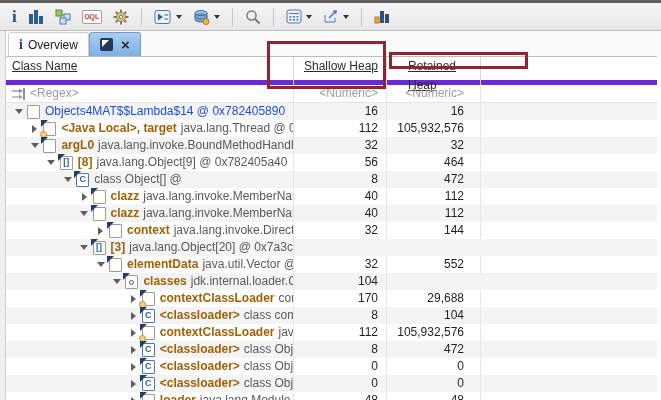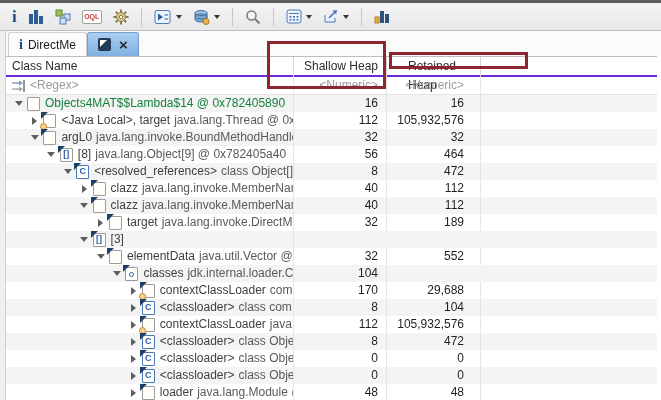--- a/index.html
+++ b/index.html
@@ -24,22 +24,22 @@
   .tab.inactive { background:#fdfdfd; border:1px solid #d0d0d0; border-bottom:none; border-radius:3px 3px 0 0; }
   .tab.active { background:linear-gradient(#abceف0,#7fb0e2); background:linear-gradient(#abcef0,#7fb0e2); border:1px solid #6f9fd0; border-bottom:none; border-radius:3px 3px 0 0; }
   .tab-doc { position:relative; width:13px; height:13px; background:#223a57; border-radius:2px; flex:none; }
   .tab-doc::after { content:""; position:absolute; left:2px; top:2px; width:0; height:0;
     border-top:7px solid #fff; border-right:7px solid transparent; }
   .tab-close { font-size:15px; font-weight:bold; color:#2a2a2a; margin-left:3px; line-height:13px; }
 
   .left-strip { position:absolute; left:0; top:31px; bottom:0; width:6px; background:#efefef; border-right:1px solid #cfcfcf; }
 
   .table { position:absolute; left:6px; top:56px; width:651px; height:344px; overflow:hidden; color:#2b2b2b; }
-  .hdr { display:grid; grid-template-columns:288px 93px 94px 1fr; height:21px; line-height:19px;
-    border-top:1px solid #bdbdbd; border-bottom:2px solid #6d28d9; background:#fff; }
+  .hdr { display:grid; grid-template-columns:288px 93px 94px 1fr; height:29px; line-height:19px;
+    border-top:1px solid #bdbdbd; border-bottom:5px solid #6d28d9; background:#fff;text-decoration:underline; }
   .hdr .h1 { padding-left:6px; border-right:1px solid #d6d6d6; }
   .hdr .h2 { text-align:right; padding-right:8px; border-right:1px solid #d6d6d6; }
   .hdr .h3 { padding-left:21px; border-right:1px solid #d6d6d6; }
   .flt { display:grid; grid-template-columns:288px 93px 94px 1fr; height:18px; line-height:17px;
     border-bottom:1px solid #e4e4e4; color:#9b9b9b; background:#fff; }
   .flt .f1 { display:flex; align-items:center; gap:5px; padding-left:6px; border-right:1px solid #e6e6e6; }
   .flt .f2 { text-align:right; padding-right:8px; border-right:1px solid #e6e6e6; }
   .flt .f3 { text-align:right; padding-right:16px; border-right:1px solid #e6e6e6; }
 
   .row { display:grid; grid-template-columns:288px 93px 94px 1fr; height:17px; line-height:17px; }
@@ -55,23 +55,23 @@
 
   .ic { position:relative; width:13px; height:14px; flex:none; margin:0 5px 0 2px; }
   .pg { position:absolute; inset:0; background:#fffef8; border:1px solid #9b9b9b; border-radius:1px; }
   .pg.blue { border-color:#4a79b8; }
   .deco { position:absolute; left:-2px; top:-2px; width:0; height:0;
     border-left:7px solid #1f3f66; border-bottom:7px solid transparent; z-index:2; }
   .dot { position:absolute; left:-3px; bottom:-2px; width:7px; height:7px; background:#fbd089; border:1px solid #c08a2f; border-radius:50%; z-index:2; }
   .glyph { position:absolute; inset:0; text-align:center; font:bold 9px/13px "Liberation Sans",sans-serif; color:#2f5fae; }
   .ring { position:absolute; left:4px; top:5px; width:5px; height:5px; border:1px solid #2f5fae; border-radius:50%; }
 
-  .nb { font-weight:normal; color:#404040; margin-right:4px; }
+  .nb { font-weight:bold; color:#a16207; margin-right:4px; }
   .nr { color:#595959; }
-  .nr.dark { color:#15803d; }
+  .nr.dark { color:#1d4ed8; }
 
   .anno { position:absolute; border:3px solid #8e2531; z-index:50; pointer-events:none; }
   #anno1 { left:267px; top:41px; width:119px; height:48px; }
   #anno2 { left:389px; top:52px; width:139px; height:17px; }
 </style>
 </head>
 <body>
 
 <div class="top-strip"></div>
 
@@ -170,21 +170,21 @@
         <rect x="1" y="8" width="4" height="6" fill="#e9a83c" stroke="#b5801f"></rect>
         <rect x="6" y="2" width="4" height="12" fill="#2d5080"></rect>
         <rect x="11" y="5" width="4" height="9" fill="#2d5080"></rect>
       </svg>
   </span>
 </div>
 
 <div class="tabbar">
   <div class="tab inactive">
     <span class="info-i" style="font-size:14px;">i</span>
-    <span>DirectMe</span>
+    <span>Overview</span>
   </div>
   <div class="tab active">
     <span class="tab-doc"></span>
     <span class="tab-close">×</span>
   </div>
 </div>
 
 <div class="left-strip"></div>
 
 <div class="table">
@@ -282,21 +282,20 @@
         <div class="c1">
           <span style="flex: 0 0 auto; width: 55.2px;"></span>
           <span class="tw exp">
             <i></i>
           </span>
           <span class="ic">
             <span class="deco"></span>
             <span class="pg blue"></span>
             <span class="glyph">C</span>
           </span>
-          <span class="nb">&lt;resolved_references&gt;</span>
           <span class="nr">class Object[] @</span>
         </div>
         <div class="c2">8</div>
         <div class="c3">472</div>
         <div></div>
       </div>
       <div class="row">
         <div class="c1">
           <span style="flex: 0 0 auto; width: 71.6px;"></span>
           <span class="tw col">
@@ -333,39 +332,40 @@
       <div class="row">
         <div class="c1">
           <span style="flex: 0 0 auto; width: 88px;"></span>
           <span class="tw col">
             <i></i>
           </span>
           <span class="ic">
             <span class="deco"></span>
             <span class="pg"></span>
           </span>
-          <span class="nb">target</span>
+          <span class="nb">context</span>
           <span class="nr">java.lang.invoke.DirectMe</span>
         </div>
         <div class="c2">32</div>
-        <div class="c3">189</div>
+        <div class="c3">144</div>
         <div></div>
       </div>
       <div class="row">
         <div class="c1">
           <span style="flex: 0 0 auto; width: 71.6px;"></span>
           <span class="tw exp">
             <i></i>
           </span>
           <span class="ic">
             <span class="deco"></span>
             <span class="pg"></span>
             <span class="glyph">[]</span>
           </span>
           <span class="nb">[3]</span>
+          <span class="nr">java.lang.Object[20] @ 0x7a3c</span>
         </div>
         <div></div>
       </div>
       <div class="row">
         <div class="c1">
           <span style="flex: 0 0 auto; width: 88px;"></span>
           <span class="tw exp">
             <i></i>
           </span>
           <span class="ic">

